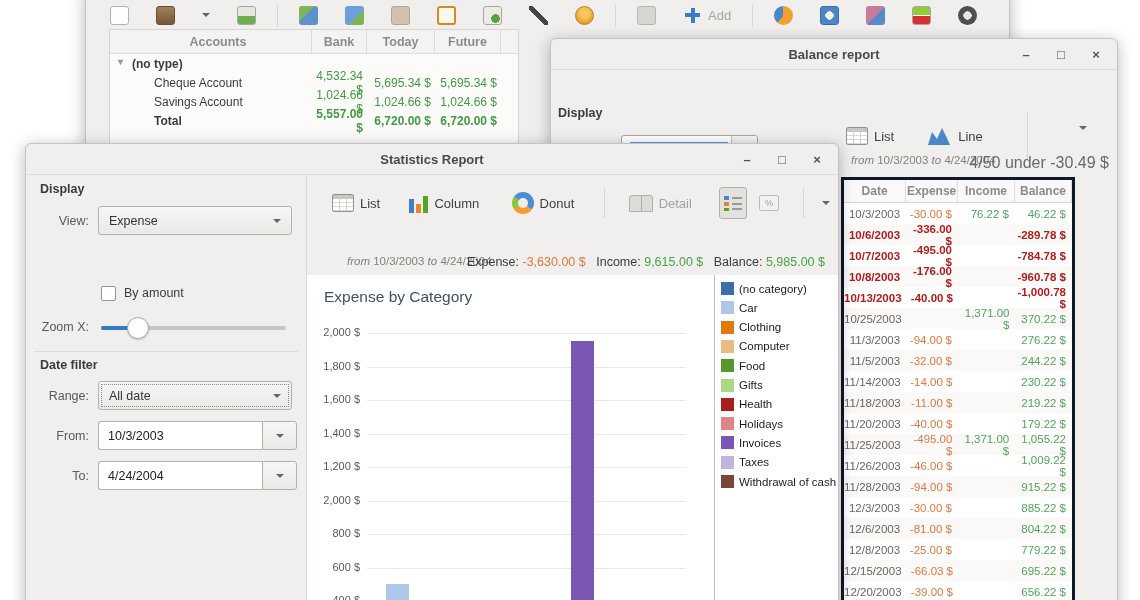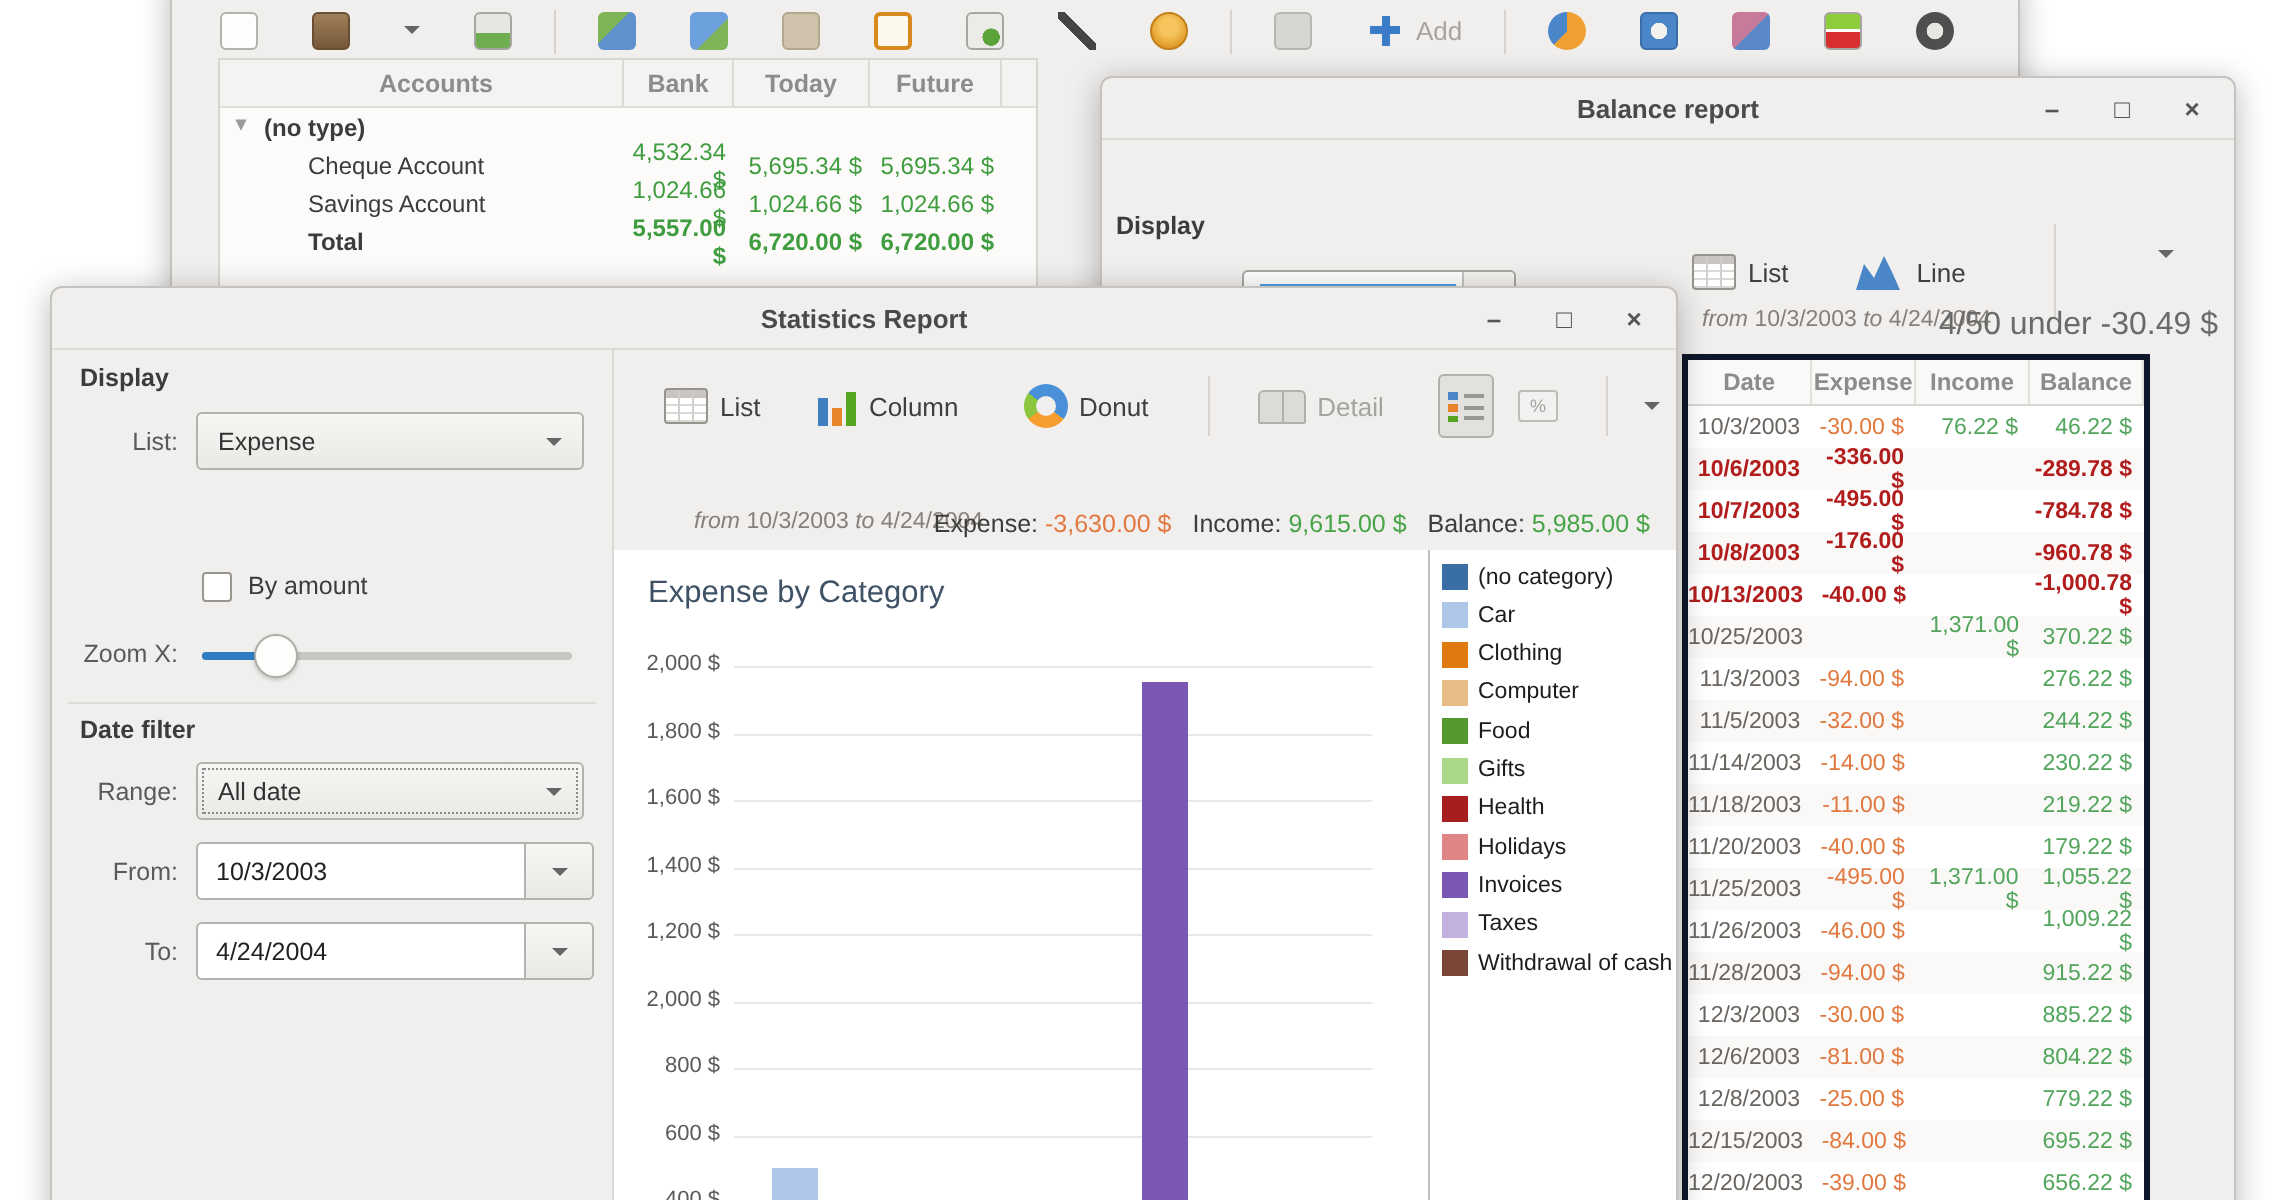--- a/index.html
+++ b/index.html
@@ -433,21 +433,21 @@
               <span class="bal">804.22 $</span>
             </div>
             <div class="brow">
               <span class="date">12/8/2003</span>
               <span class="exp">-25.00 $</span>
               <span class="inc"></span>
               <span class="bal">779.22 $</span>
             </div>
             <div class="brow alt">
               <span class="date">12/15/2003</span>
-              <span class="exp">-84.00 $</span>
+              <span class="exp">-66.03 $</span>
               <span class="inc"></span>
               <span class="bal">695.22 $</span>
             </div>
             <div class="brow">
               <span class="date">12/20/2003</span>
               <span class="exp">-39.00 $</span>
               <span class="inc"></span>
               <span class="bal">656.22 $</span>
             </div>
           </div>
@@ -461,21 +461,21 @@
       <span class="winbtns">
         <span>–</span>
         <span>□</span>
         <span>×</span>
       </span>
     </div>
 
     <div class="spanel">
       <div class="sec-label" style="top:7px">Display</div>
       <div class="frow" style="top:31px">
-        <span class="lab">List:</span>
+        <span class="lab">View:</span>
         <span class="combo">
           <span class="ctext">Expense</span>
           <span class="css-caret"></span>
         </span>
       </div>
       <div class="checkbox" style="top:111px"></div>
       <div class="cb-label" style="top:111px">By amount</div>
       <div class="sec-label" style="top:145px; left:14px; width:62px; text-align:right; left:1px; font-weight:normal; color:#5a5a5a;">Zoom X:</div>
       <div class="slider" style="top:151px">
         <span class="fill"></span>

